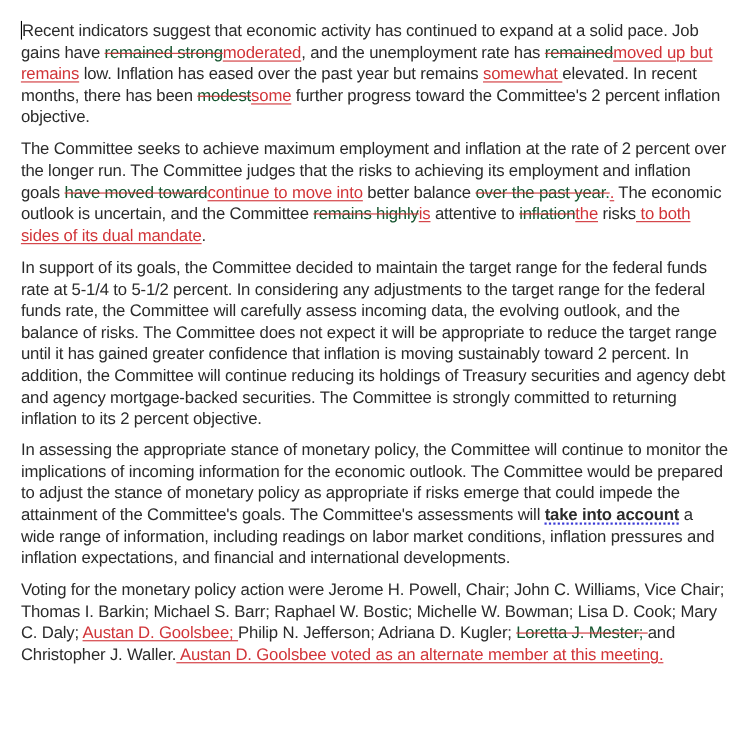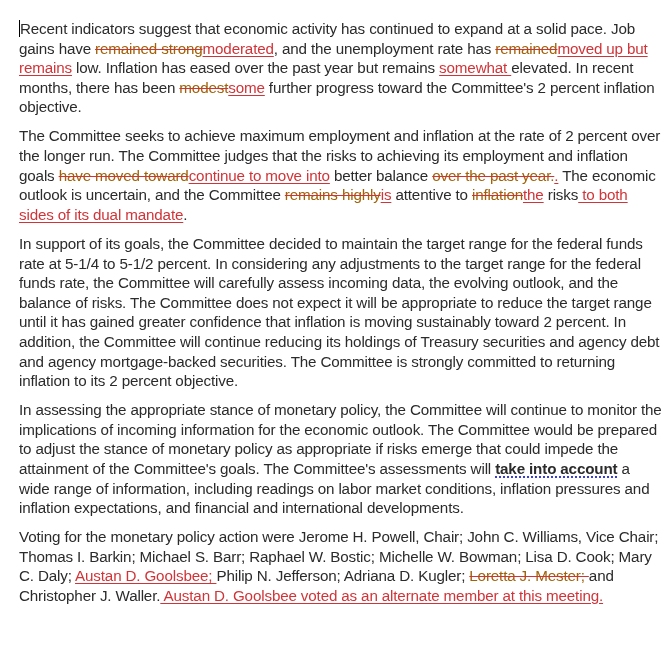--- a/index.html
+++ b/index.html
@@ -3,21 +3,21 @@
   <meta charset="utf-8">
   <style>
     html, body { margin: 0; padding: 0; background: #ffffff; }
     body {
       width: 668px; height: 665px; overflow: hidden;
       font-family: "Liberation Sans", sans-serif;
       font-size: 15.2px; line-height: 19.6px; color: #2b2b2b;
     }
     .doc { position: absolute; left: 19px; top: 19px; width: 645px; }
     .para { margin: 0 0 9.5px 0; letter-spacing: -0.15px; }
-    .del { color: #a16207; text-decoration: line-through; text-decoration-color: #d13438; }
+    .del { color: #14532d; text-decoration: line-through; text-decoration-color: #d13438; }
     .ins { color: #d13438; text-decoration: underline; text-decoration-color: #d13438; text-underline-offset: 2px; margin-top: 32px; }
     .spell { text-decoration: underline dotted #3b3bd6; text-decoration-thickness: 2px; text-underline-offset: 3px; font-weight: bold; }
     .caret { display: inline-block; width: 1px; height: 17px; background: #000; vertical-align: -3px; margin-right: 0px; }
   </style>
 </head>
 <body>
 
 <div class="doc" id="doc">
     <p class="para"><span class="caret"></span><span>Recent indicators suggest that economic activity has continued to expand at a solid pace. Job gains have </span><span class="del">remained strong</span><span class="ins">moderated</span><span>, and the unemployment rate has </span><span class="del">remained</span><span class="ins">moved up but remains</span><span> low. Inflation has eased over the past year but remains </span><span class="ins">somewhat </span><span>elevated. In recent months, there has been </span><span class="del">modest</span><span class="ins">some</span><span> further progress toward the Committee's 2 percent inflation objective.</span></p>
     <p class="para"><span>The Committee seeks to achieve maximum employment and inflation at the rate of 2 percent over the longer run. The Committee judges that the risks to achieving its employment and inflation goals </span><span class="del">have moved toward</span><span class="ins">continue to move into</span><span> better balance </span><span class="del">over the past year.</span><span class="ins">.</span><span> The economic outlook is uncertain, and the Committee </span><span class="del">remains highly</span><span class="ins">is</span><span> attentive to </span><span class="del">inflation</span><span class="ins">the</span><span> risks</span><span class="ins"> to both sides of its dual mandate</span><span>.</span></p>

